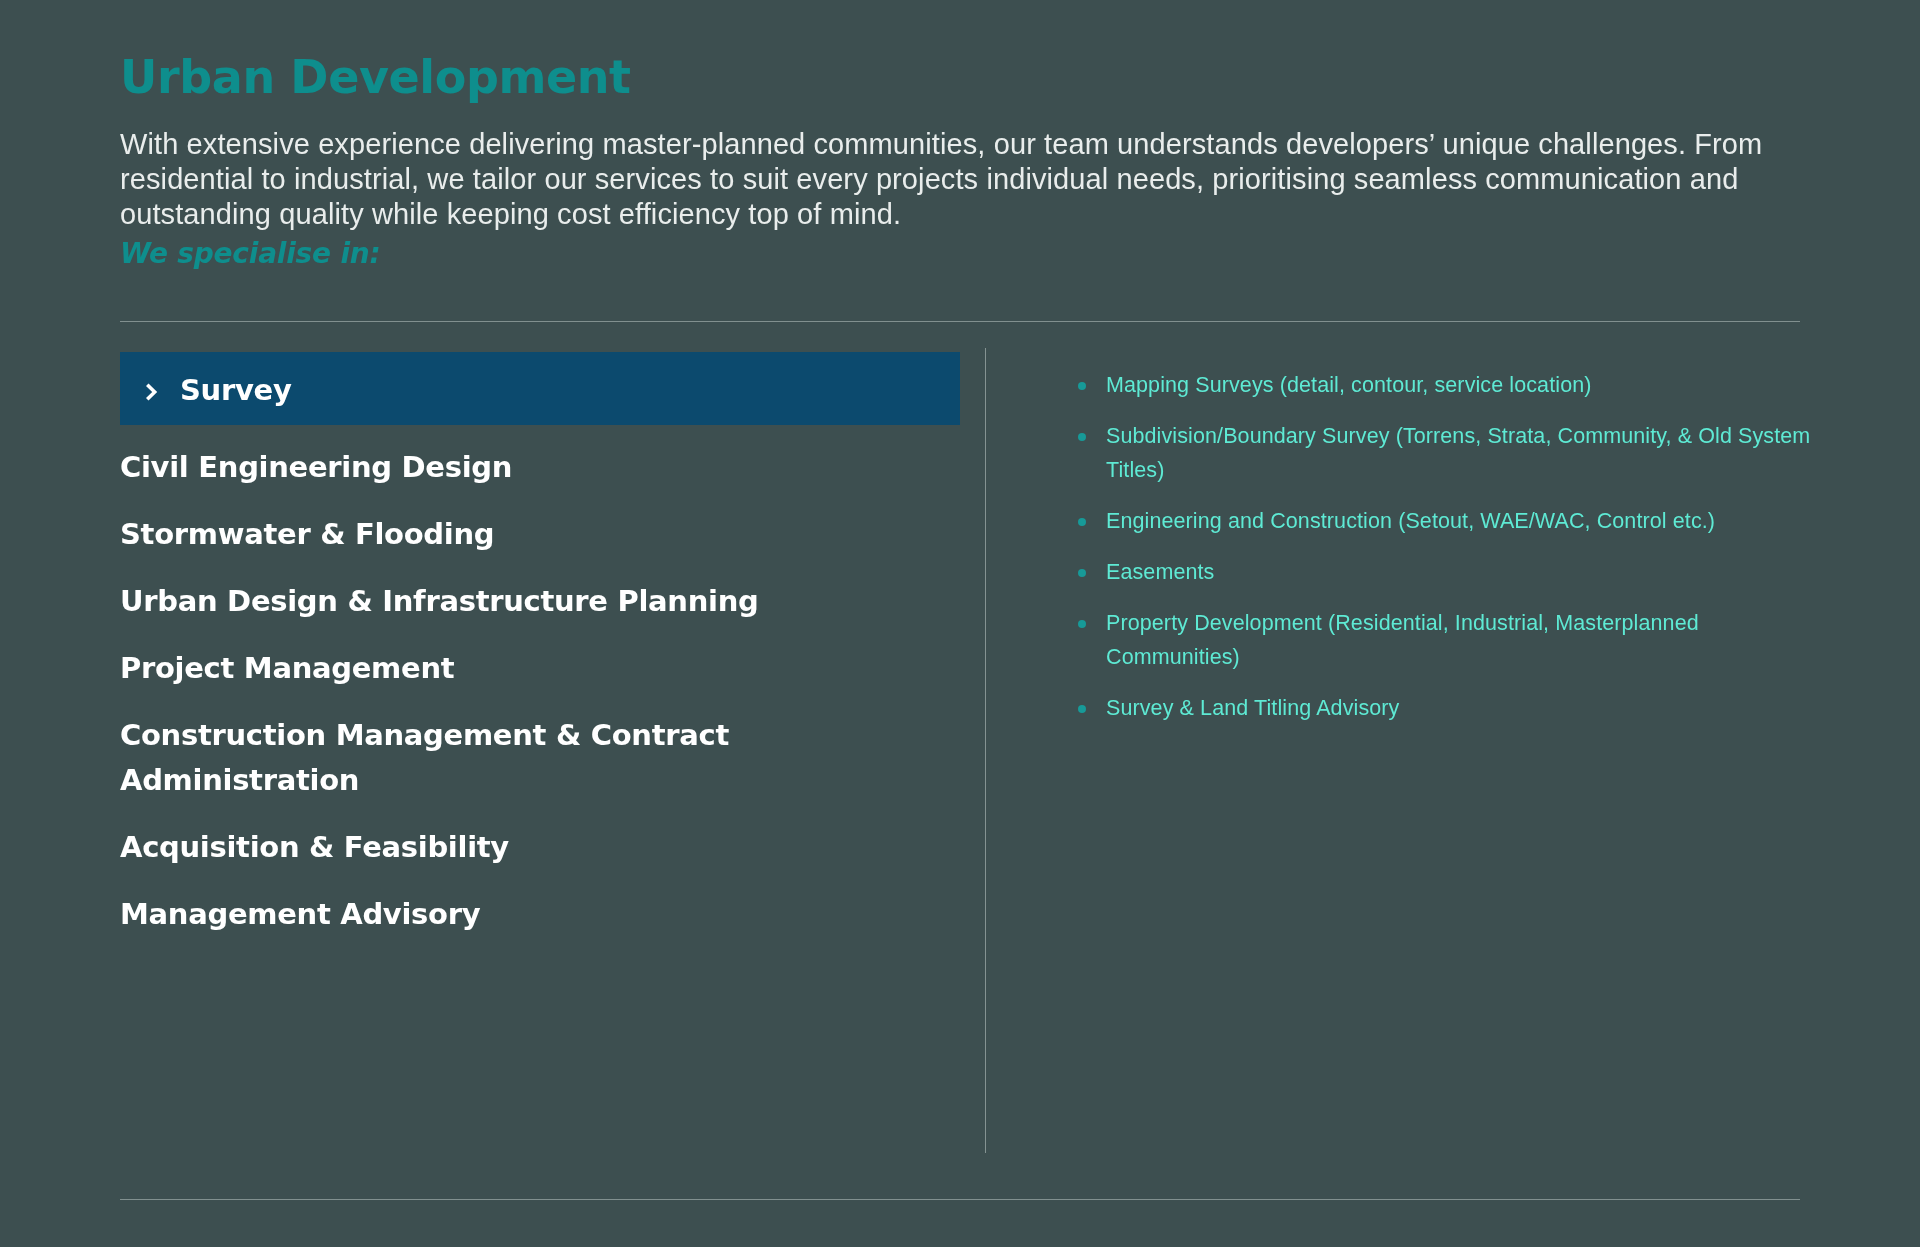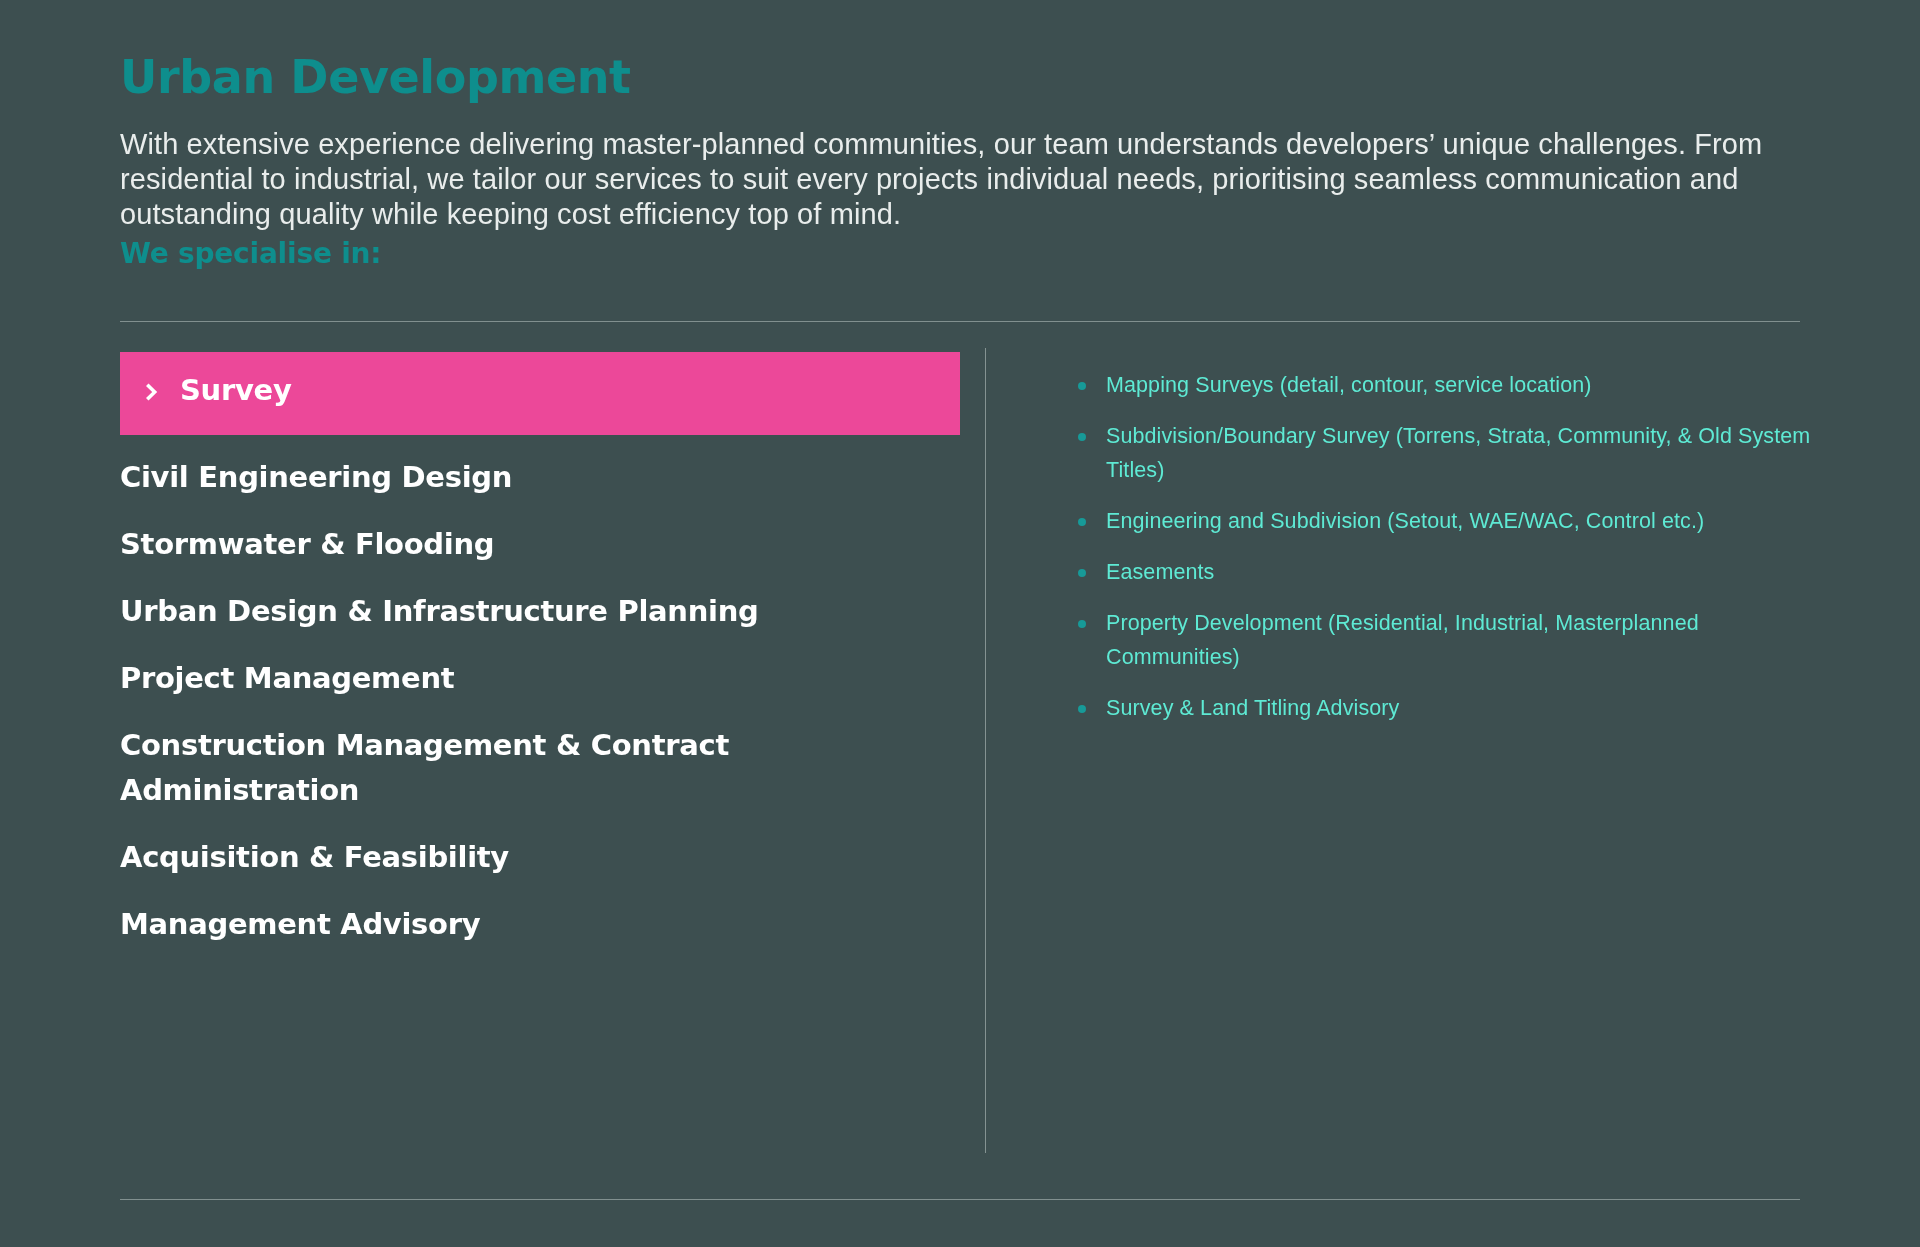--- a/index.html
+++ b/index.html
@@ -55,20 +55,21 @@
     position: absolute;
     left: 120px;
     top: 237px;
     margin: 0;
     font-size: 28px;
     line-height: 1.2;
     font-weight: 700;
     color: #0e8e8d;
     letter-spacing: -0.2px;
     font-family: "DejaVu Sans", sans-serif;
+    font-style: italic;
   }
 
   
   .rule {
     position: absolute;
     left: 120px;
     width: 1680px;
     height: 1px;
     background: #8d9b9a;
     opacity: .85;
@@ -107,22 +108,22 @@
     display: block;
     font-family: "DejaVu Sans", sans-serif;
     font-size: 29px;
     line-height: 45px;
     font-weight: 700;
     color: #ffffff;
     letter-spacing: -0.3px;
   }
 
   .acc-item.active {
-    background: #ec4899;
-    padding: 16px 0 22px 0;
+    background: #0c4a6e;
+    padding: 16px 0 12px 0;
     margin-bottom: 20px;
   }
   .acc-item.active .acc-row {
     display: flex;
     align-items: center;
     padding-left: 22px;
   }
   .acc-item:not(.active) .acc-row {
     display: block;
   }
@@ -253,21 +254,21 @@
       <span class="bullet-text">Mapping Surveys (detail, contour, service location)</span>
     </div>
 
     <div class="bullet-row">
       <span class="dot"></span>
       <span class="bullet-text">Subdivision/Boundary Survey (Torrens, Strata, Community, &amp; Old System Titles)</span>
     </div>
 
     <div class="bullet-row">
       <span class="dot"></span>
-      <span class="bullet-text">Engineering and Subdivision (Setout, WAE/WAC, Control etc.)</span>
+      <span class="bullet-text">Engineering and Construction (Setout, WAE/WAC, Control etc.)</span>
     </div>
 
     <div class="bullet-row">
       <span class="dot"></span>
       <span class="bullet-text">Easements</span>
     </div>
 
     <div class="bullet-row">
       <span class="dot"></span>
       <span class="bullet-text">Property Development (Residential, Industrial, Masterplanned Communities)</span>

